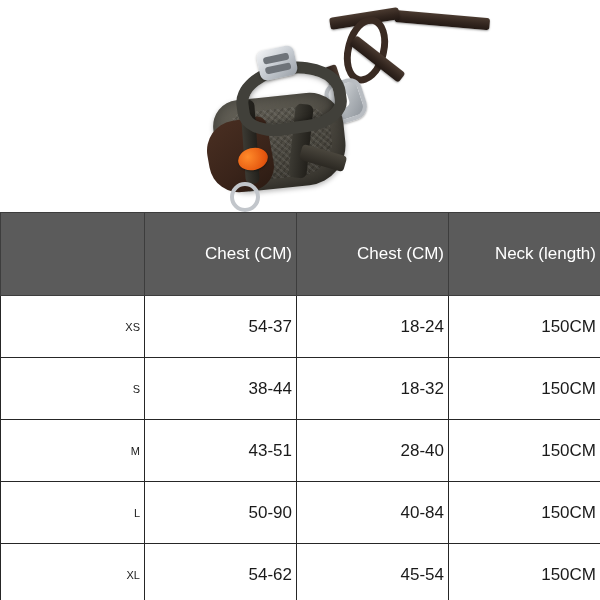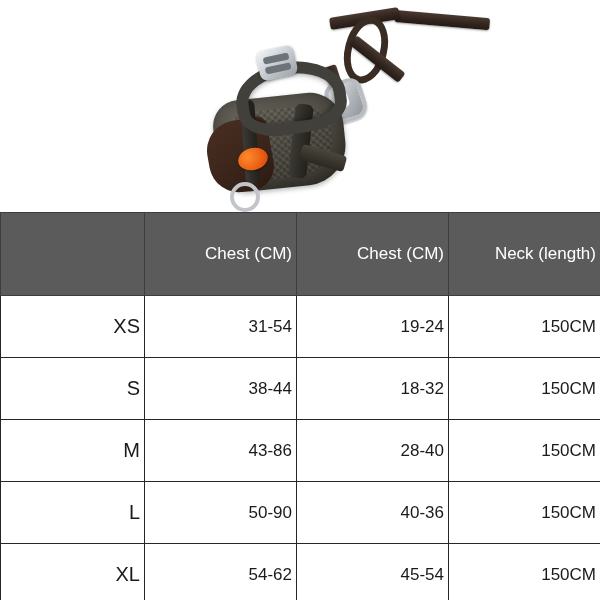--- a/index.html
+++ b/index.html
@@ -211,21 +211,21 @@
     height: 74px;
     border-color: #3d3d3d;
   }
   table.size-table thead th.corner {
     background: #5b5b5b;
   }
   table.size-table tbody td {
     background: #ffffff;
   }
   table.size-table tbody td.size-cell {
-    font-size: 20px;
+    font-size: 11px;
   }
   col.c1 { width: 144px; }
   col.c2 { width: 152px; }
   col.c3 { width: 152px; }
   col.c4 { width: 152px; }
 </style>
 </head>
 <body>
 
 <div class="page">
@@ -267,40 +267,40 @@
         <tr>
           <th class="corner"></th>
           <th>Chest (CM)</th>
           <th>Chest (CM)</th>
           <th>Neck (length)</th>
         </tr>
       </thead>
       <tbody>
         <tr>
           <td class="size-cell">XS</td>
-          <td>31-54</td>
-          <td>19-24</td>
+          <td>54-37</td>
+          <td>18-24</td>
           <td>150CM</td>
         </tr>
         <tr>
           <td class="size-cell">S</td>
           <td>38-44</td>
           <td>18-32</td>
           <td>150CM</td>
         </tr>
         <tr>
           <td class="size-cell">M</td>
-          <td>43-86</td>
+          <td>43-51</td>
           <td>28-40</td>
           <td>150CM</td>
         </tr>
         <tr>
           <td class="size-cell">L</td>
           <td>50-90</td>
-          <td>40-36</td>
+          <td>40-84</td>
           <td>150CM</td>
         </tr>
         <tr>
           <td class="size-cell">XL</td>
           <td>54-62</td>
           <td>45-54</td>
           <td>150CM</td>
         </tr>
       </tbody>
     </table>

